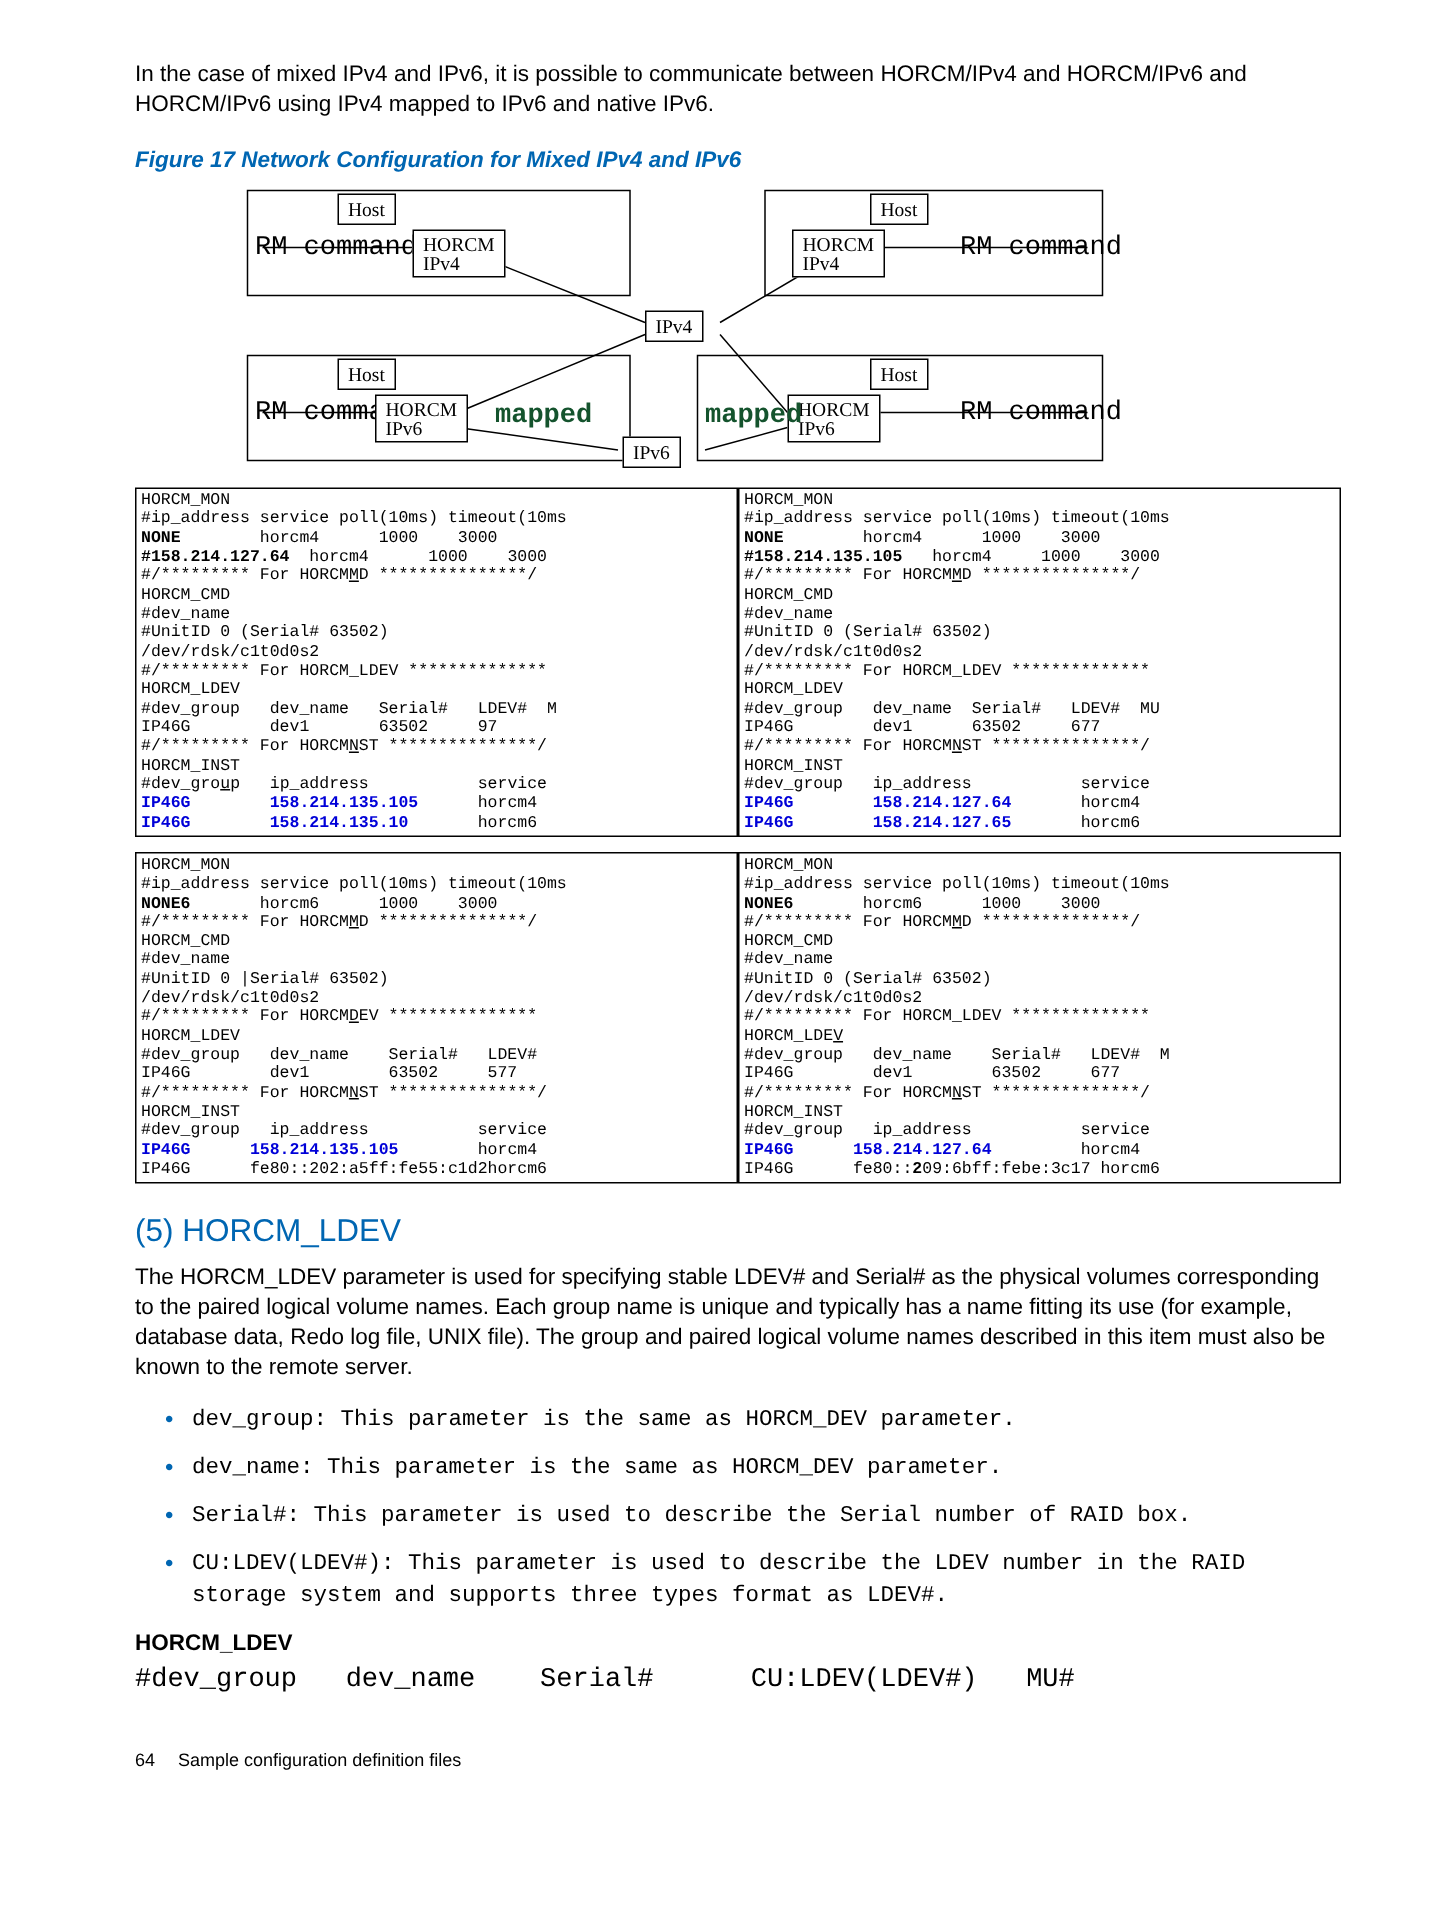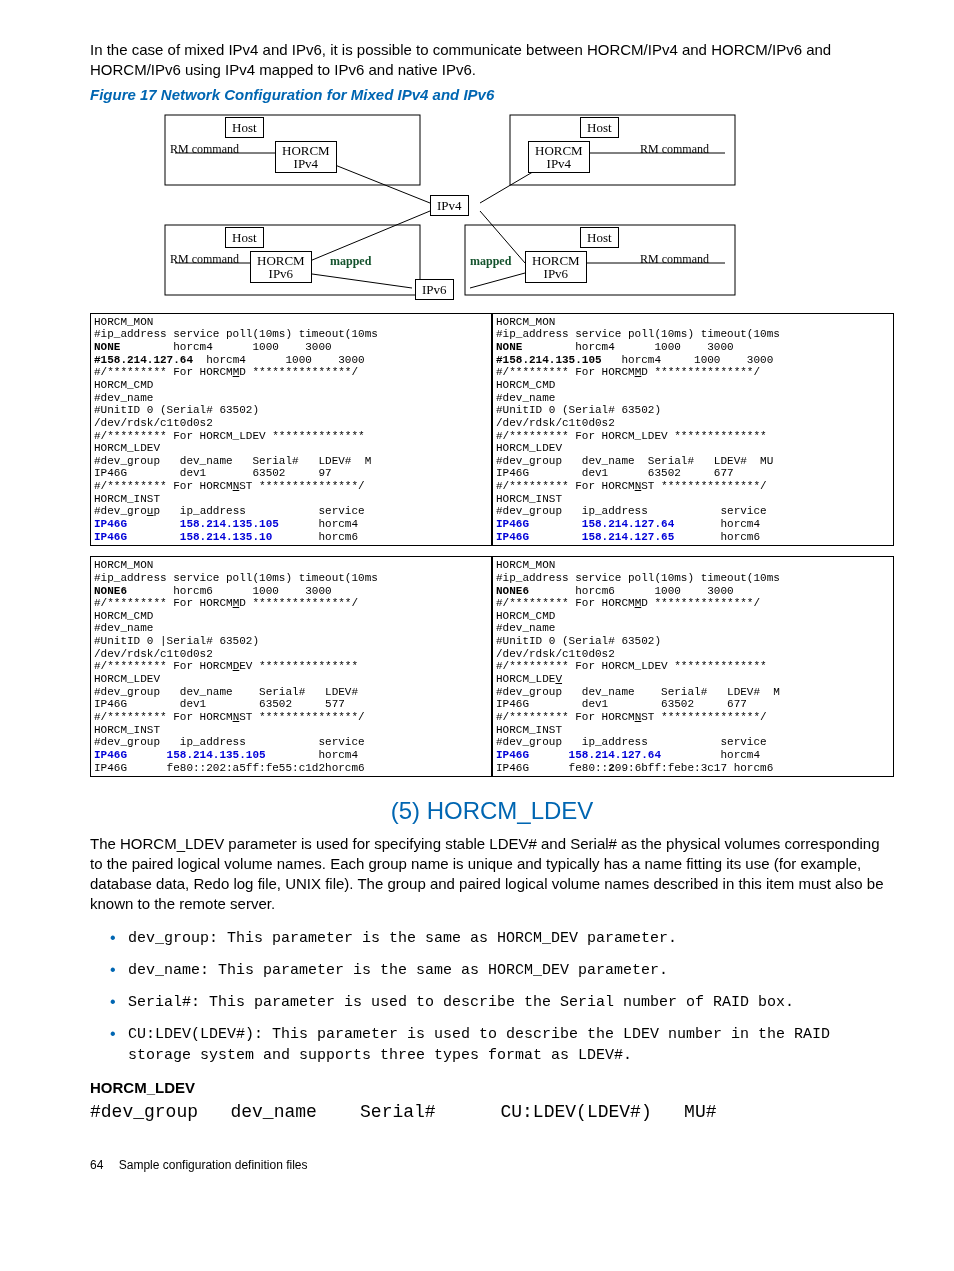--- a/index.html
+++ b/index.html
@@ -4,44 +4,44 @@
 <style>
   body {
     font-family: Arial, Helvetica, sans-serif;
     font-size: 15px;
     color: #000;
     margin: 0;
     padding: 40px 60px 30px 90px;
     width: 804px;
     line-height: 1.35;
   }
-  .intro { margin-bottom: 4px; }
+  .intro { margin-bottom: 16px; }
   .fig-caption {
     color: #0066b2;
     font-weight: bold;
     font-size: 15px;
     margin-bottom: 8px;
     font-style: italic;
   }
   .figure-box {
     margin-left: 40px;
     margin-bottom: 16px;
     position: relative;
     height: 184px;
     border:none;
   }
   
   .dg { position:absolute; box-sizing:border-box; }
   .node {
-    border:1px solid #000; background:#fff; text-align:center;
+    border:1px solid #000; background:#fff; 
     font-family: 'Times New Roman', serif; font-size:13px;
     padding:1px 6px;
   }
   .lbl {
-    font-family:Liberation Serif, serif; font-size:12px;
+    font-family:Liberation Mono, monospace; font-size:18px;
     background:transparent; white-space:nowrap;
   }
   .blue { color:#14532d; }
   svg.lines { position:absolute; left:0; top:0; }
 
   
   .conf-grid {
     display:grid;
     grid-template-columns: 1fr 1fr;
     gap:0;
@@ -58,23 +58,22 @@
     overflow:hidden;
     padding:2px 3px;
   }
   .conf .b { font-weight:bold; }
   .conf .u { text-decoration:underline; }
   .conf .bl { color:#0000d8; font-weight:bold;text-align:right; }
 
   h2.section-title {
     color:#0066b2;
     font-weight:normal;
-    font-size:24px;
+    font-size:21px;
     margin:18px 0 6px 0;
-    text-align:center;
   }
   .body-p { margin:6px 0 14px 0; }
   ul.bullets { list-style:none; padding-left:38px; margin:0 0 12px 0;}
   ul.bullets li { position:relative; margin-bottom:12px; padding-left:0;font-family:Liberation Mono, monospace;}
   ul.bullets li::before {
     content:"•"; color:#0066b2; position:absolute; left:-20px; font-size:16px;
   }
   .label-bold { font-weight:bold; margin-top:8px;}
   .code-line {
     font-family:'Courier New', monospace; font-size:18px;

